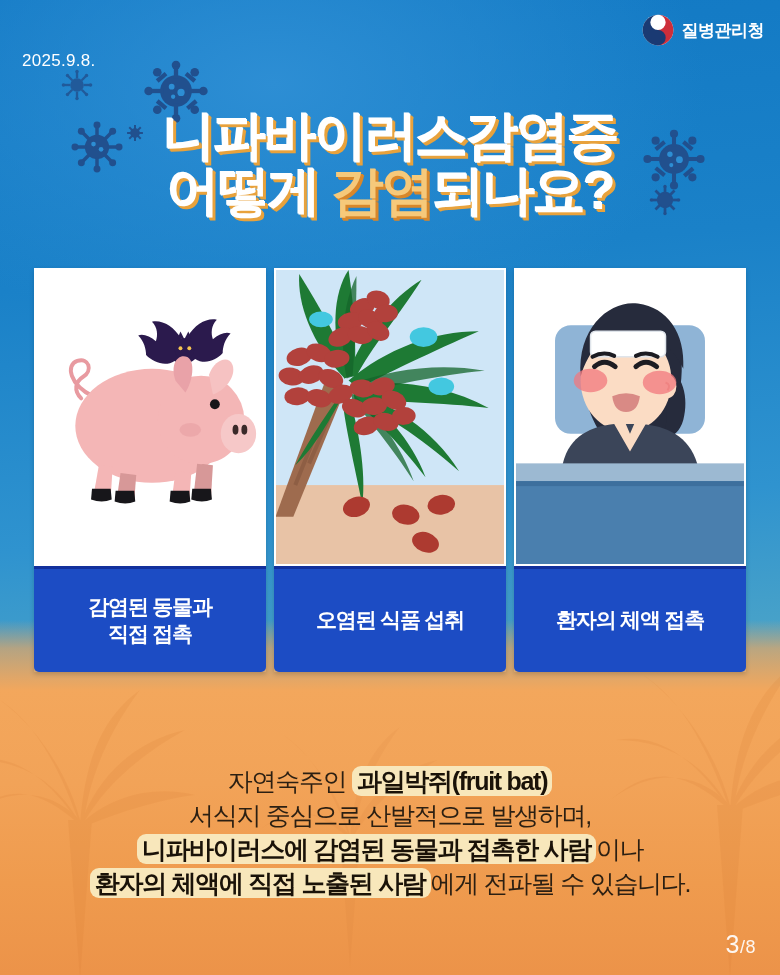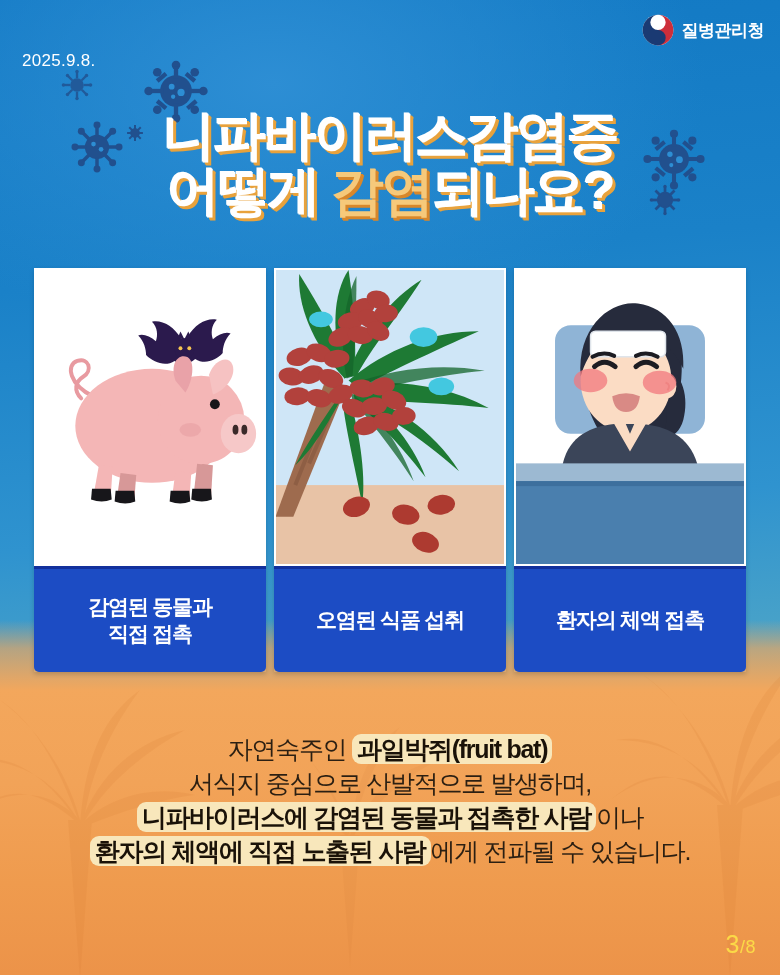--- a/index.html
+++ b/index.html
@@ -102,39 +102,39 @@
     text-align:center;
     color:#ffffff; font-weight:bold;
     font-size:21px; line-height:1.26; letter-spacing:-1.2px;
     padding:0 23px;
     border-top:3px solid #12309c;
   }
   .card-label span { display:block; }
 
   
   .body-text {
-    position:absolute; left:0; top:732px; width:780px;
+    position:absolute; left:0; top:764px; width:780px;
     text-align:center;
     line-height:34px;
   }
   .bline { font-size:25px; letter-spacing:-1.3px; color:#241a10; white-space:nowrap; }
   .bline .plain { font-weight:normal; color:#2b1f12; }
   .bline .mark {
     font-weight:bold; color:#1a1208;
     background:#f8e7bb;
     border-radius:9px;
     padding:1px 5px;
     box-decoration-break:clone;
     -webkit-box-decoration-break:clone;
   }
 
   
   .pageno {
     position:absolute; right:24px; bottom:16px;
-    color:#fde047; font-size:25px; opacity:.92;
+    color:#ffffff; font-size:25px; opacity:.92;
     letter-spacing:.5px;
   }
   .pageno .den { font-size:18px; }
 </style>
 </head>
 <body>
 
 <div id="stage">
 
   <div class="bg-blue"></div>

